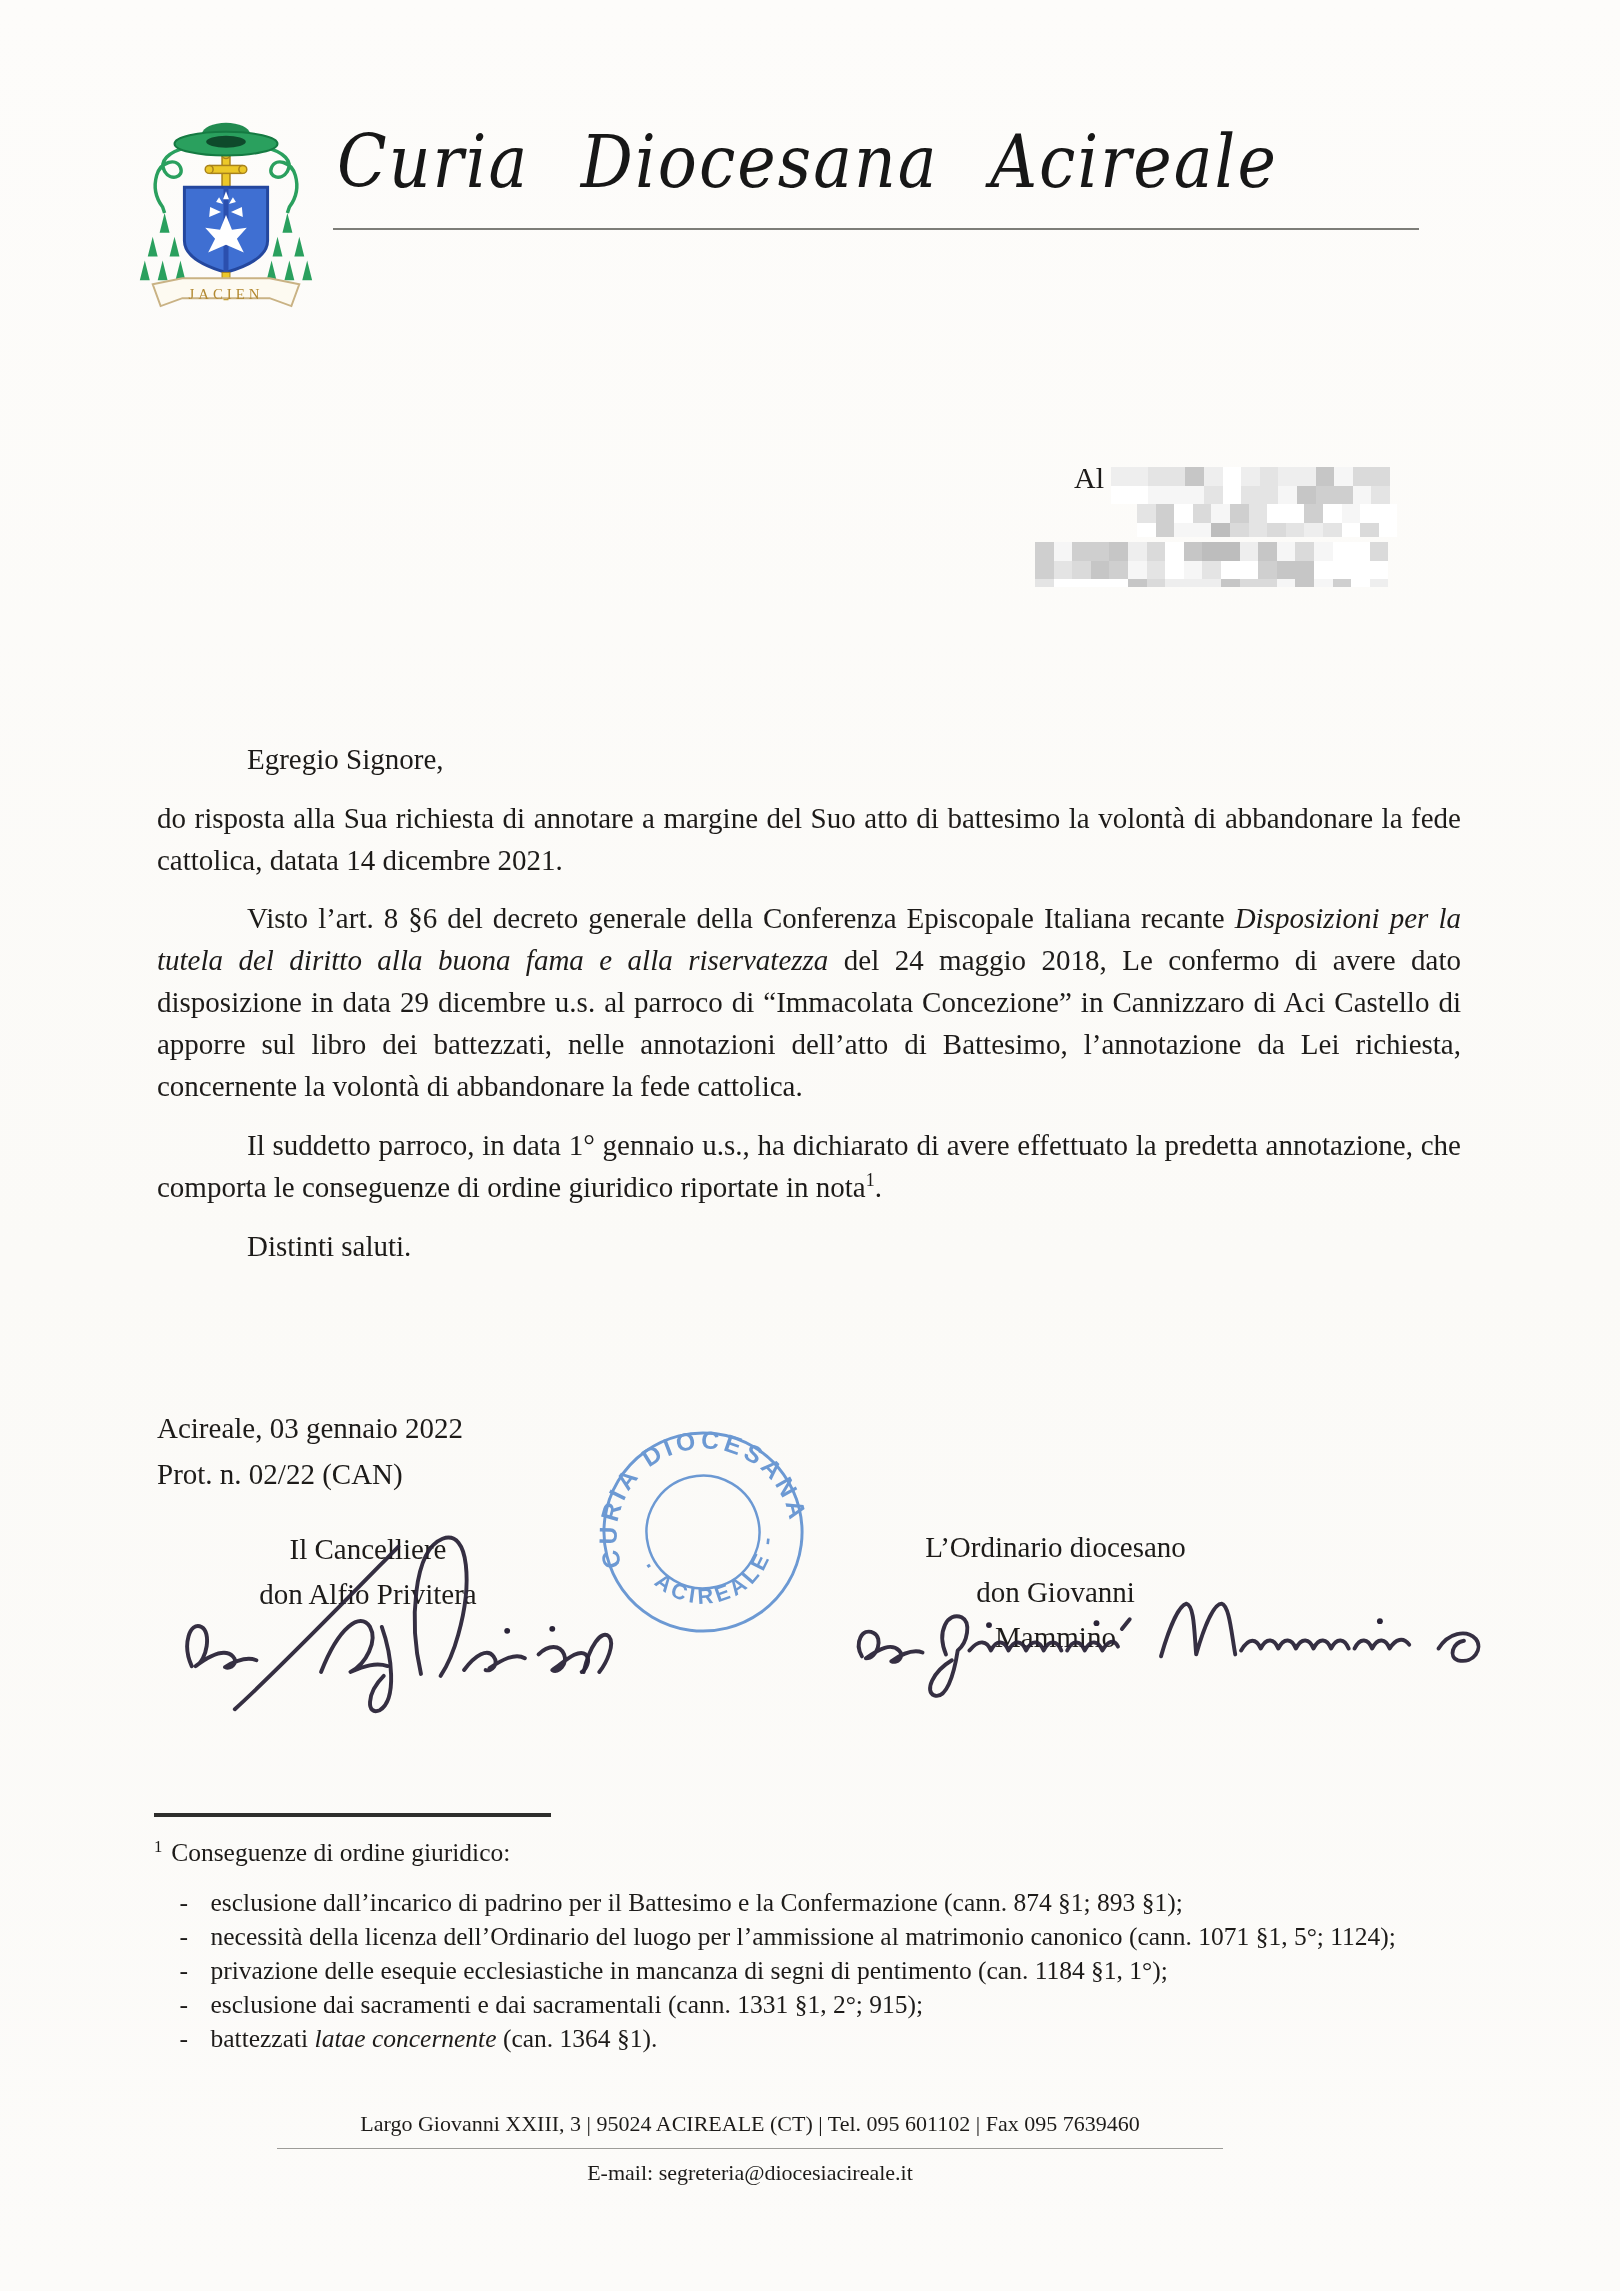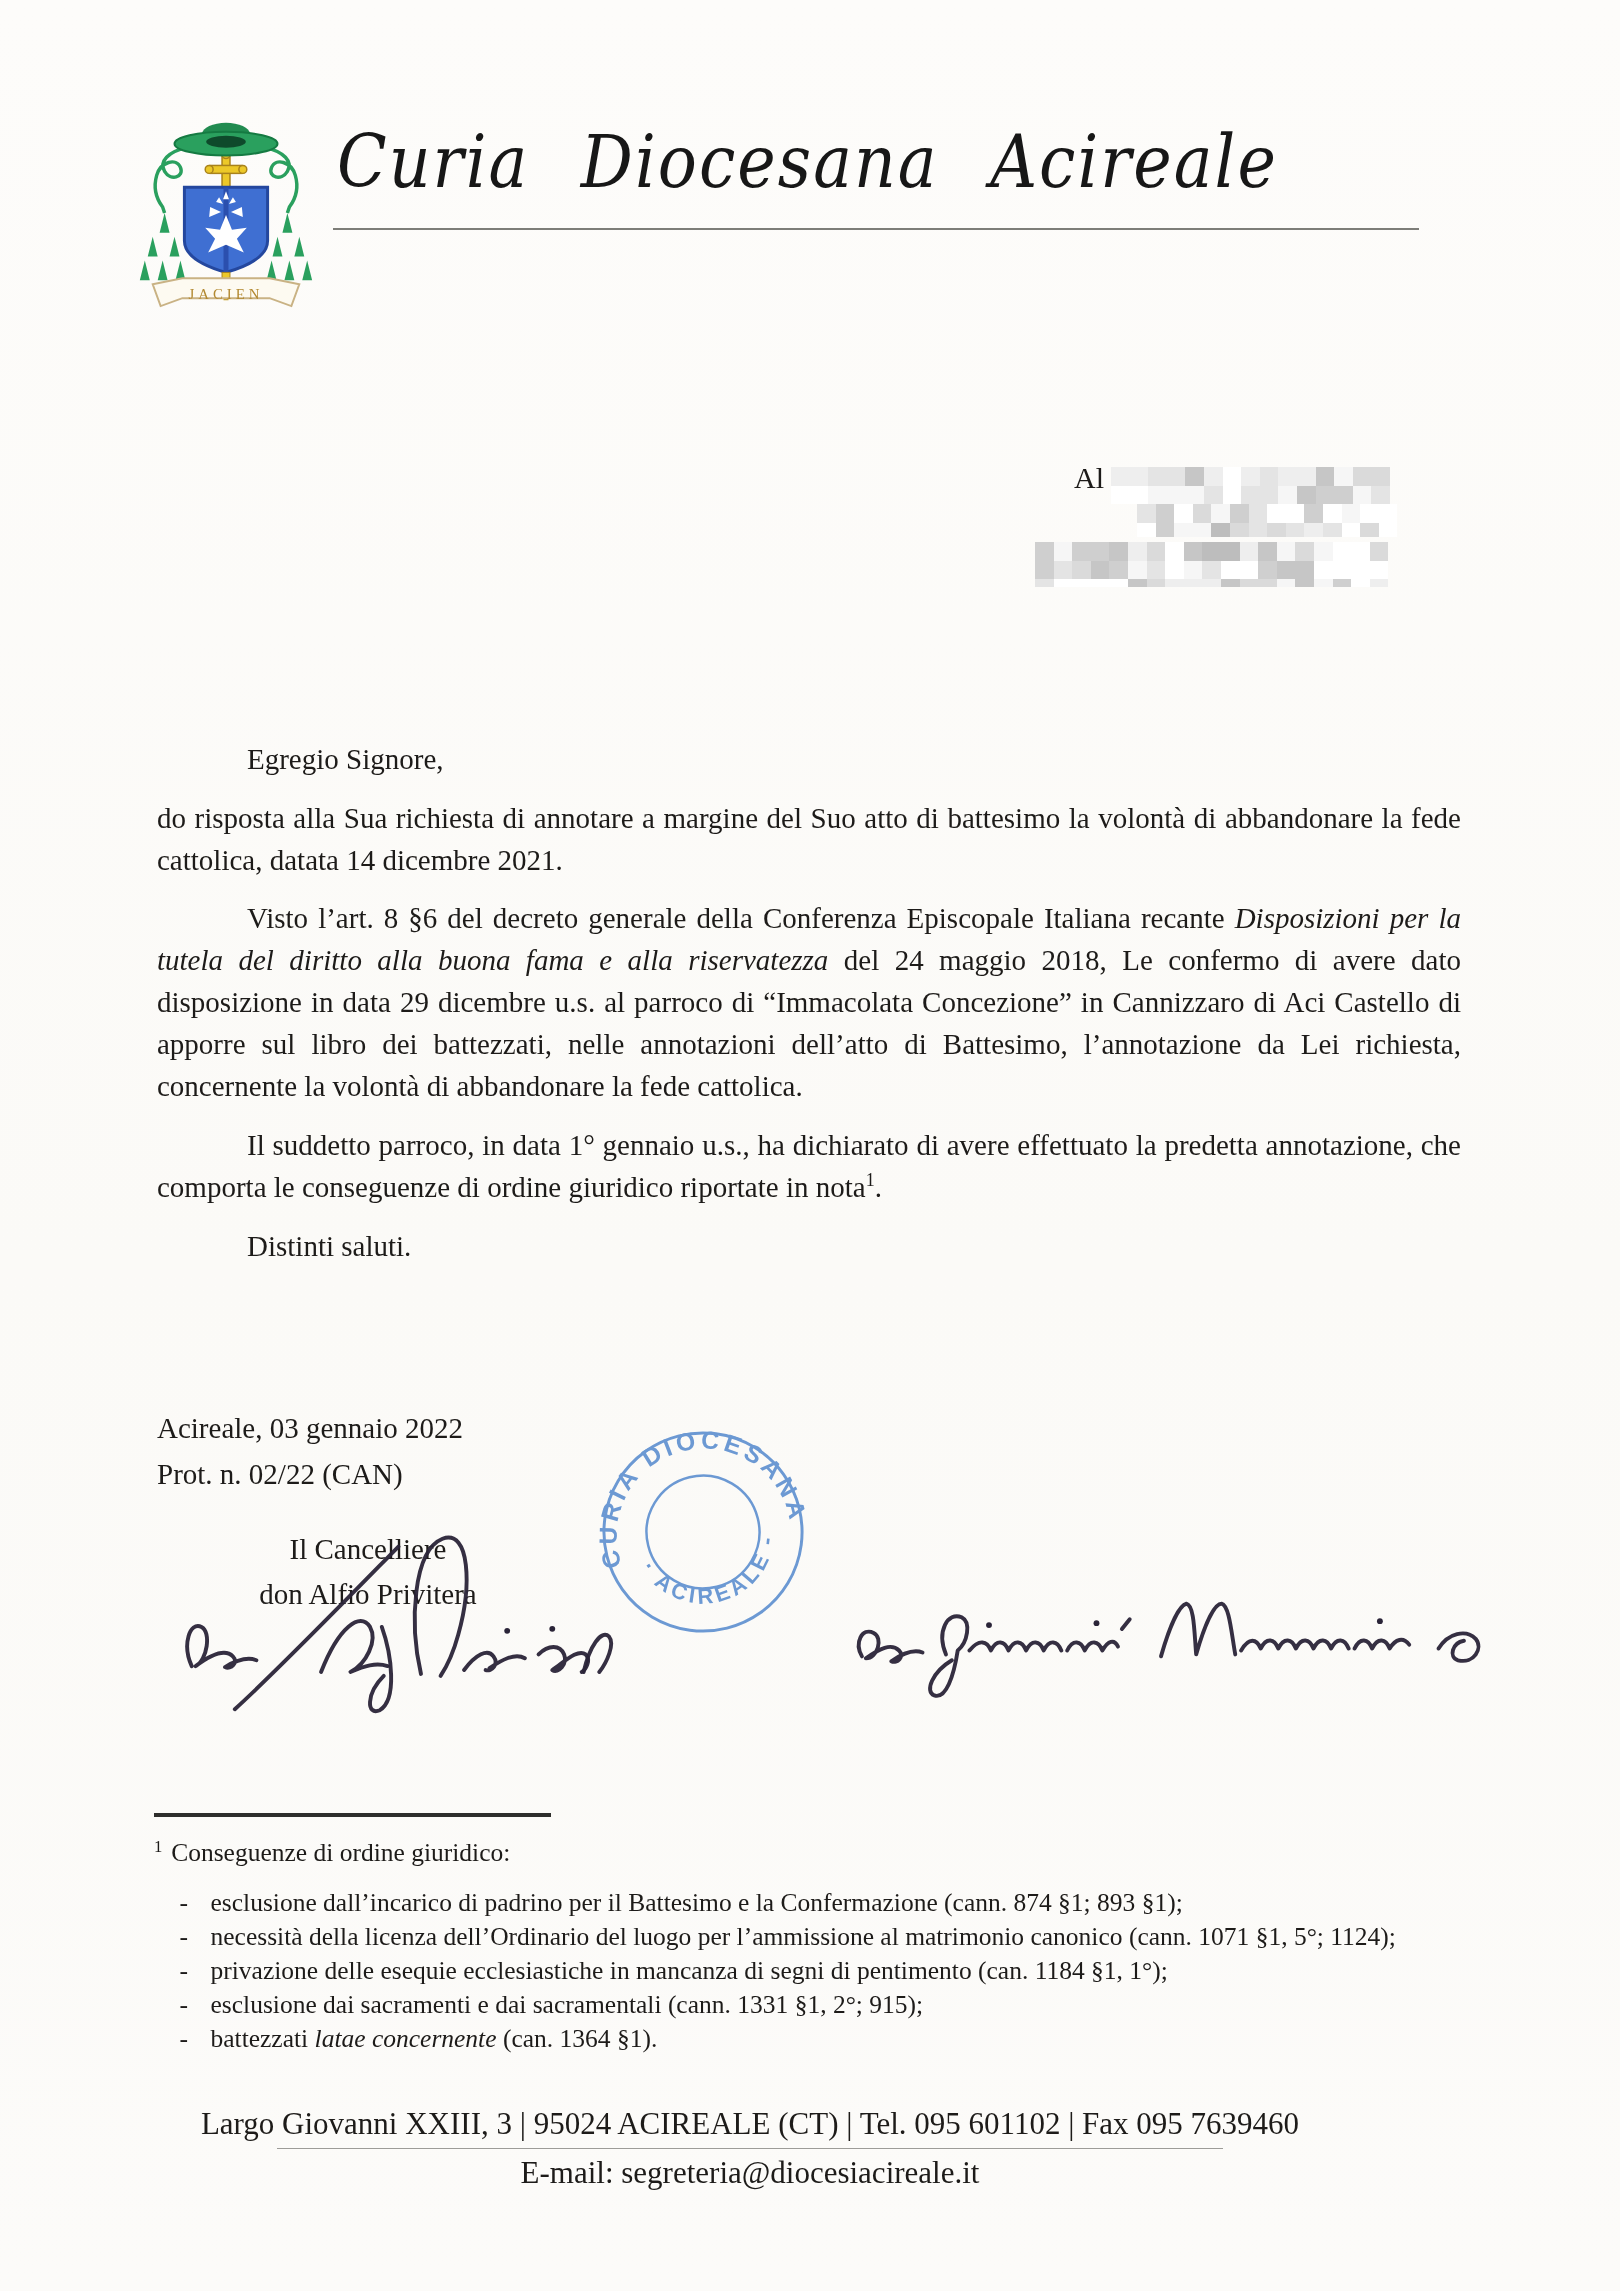--- a/index.html
+++ b/index.html
@@ -49,21 +49,21 @@
   
   .footnote{position:absolute;left:154px;top:1813px;width:1307px;font-size:25.5px;line-height:34px;}
   .fn-rule{width:397px;height:3.9px;background:#2e2e2c;margin-bottom:19.6px;}
   .fn-head{margin-bottom:16px;}
   .fn-head sup{font-size:16.7px;vertical-align:super;margin-right:8.8px;line-height:0;}
   .fn-item{display:flex;}
   .fn-dash{flex:0 0 31px;margin-left:25.5px;}
   .fn-text{flex:1;text-align:justify;}
   .fn-text em{font-style:italic;}
   
-  .footer{position:absolute;left:0;top:2109px;width:1500px;text-align:center;font-size:31px;line-height:29px;color:#1d1b19;}
+  .footer{position:absolute;left:0;top:2109px;width:1500px;text-align:center;font-size:22px;line-height:29px;color:#1d1b19;}
   .footer-rule{width:946px;height:1px;background:#9d9c98;margin:9.8px auto 8.8px;}
 </style>
 </head>
 <body>
 
 <div class="page">
 
   <svg class="arms" viewBox="0 0 208 218" aria-hidden="true">
 
     <g fill="none" stroke="#2aa05e" stroke-width="3.5">
@@ -287,20 +287,24 @@
     <circle cx="106" cy="106" r="100" fill="none" stroke="#5d8fd0" stroke-width="3"></circle>
     <circle cx="106" cy="106" r="57" fill="none" stroke="#5d8fd0" stroke-width="2.5"></circle>
     <text font-size="25" letter-spacing="4" fill="#5d8fd0" font-weight="bold" font-family="Liberation Sans, sans-serif">
       <textPath href="#arcTop" startOffset="50%" text-anchor="middle">CURIA DIOCESANA</textPath>
     </text>
     <text font-size="22" letter-spacing="4" fill="#5d8fd0" font-weight="bold" font-family="Liberation Sans, sans-serif">
       <textPath href="#arcBot" startOffset="50%" text-anchor="middle">· ACIREALE -</textPath>
     </text>
   </svg>
 
+  <div class="signer signer-right">
+    <div>L’Ordinario diocesano</div>
+    <div>don Giovanni Mammino</div>
+  </div>
   <svg class="sig sig-right" viewBox="0 0 675 132" aria-hidden="true">
     <path d="M10,72 C2,58 10,42 22,48 C32,53 26,74 14,74 C28,64 40,58 48,66 C54,72 46,80 40,77 C50,70 62,64 72,68"></path>
     <path d="M96,70 C86,46 98,26 112,32 C122,37 118,58 108,66 C104,92 96,116 84,112 C74,108 82,88 102,76"></path>
     <path d="M120,66 C130,54 138,56 142,66 C148,54 156,56 160,66 C166,54 174,56 178,66 C184,54 192,56 196,66 C202,54 210,56 214,66"></path>
     <path d="M220,66 C226,54 234,56 238,66 C244,54 252,56 256,66 C262,56 268,54 272,62"></path>
     <path d="M276,44 L284,34"></path>
     <path d="M316,72 C324,44 334,20 342,18 C350,20 350,46 352,70 C360,42 370,18 378,18 C386,20 388,48 392,70"></path>
     <path d="M398,66 C406,52 414,54 418,64 C424,52 432,54 436,64 C442,52 450,54 454,64 C460,52 468,54 472,64 C478,52 486,54 490,64 C496,52 504,54 508,64"></path>
     <path d="M514,64 C520,52 528,54 532,64 C538,52 546,54 550,64 C556,54 564,52 570,60"></path>
     <path d="M600,64 C610,48 628,44 638,54 C646,64 636,80 620,76 C610,73 614,58 626,56"></path>

